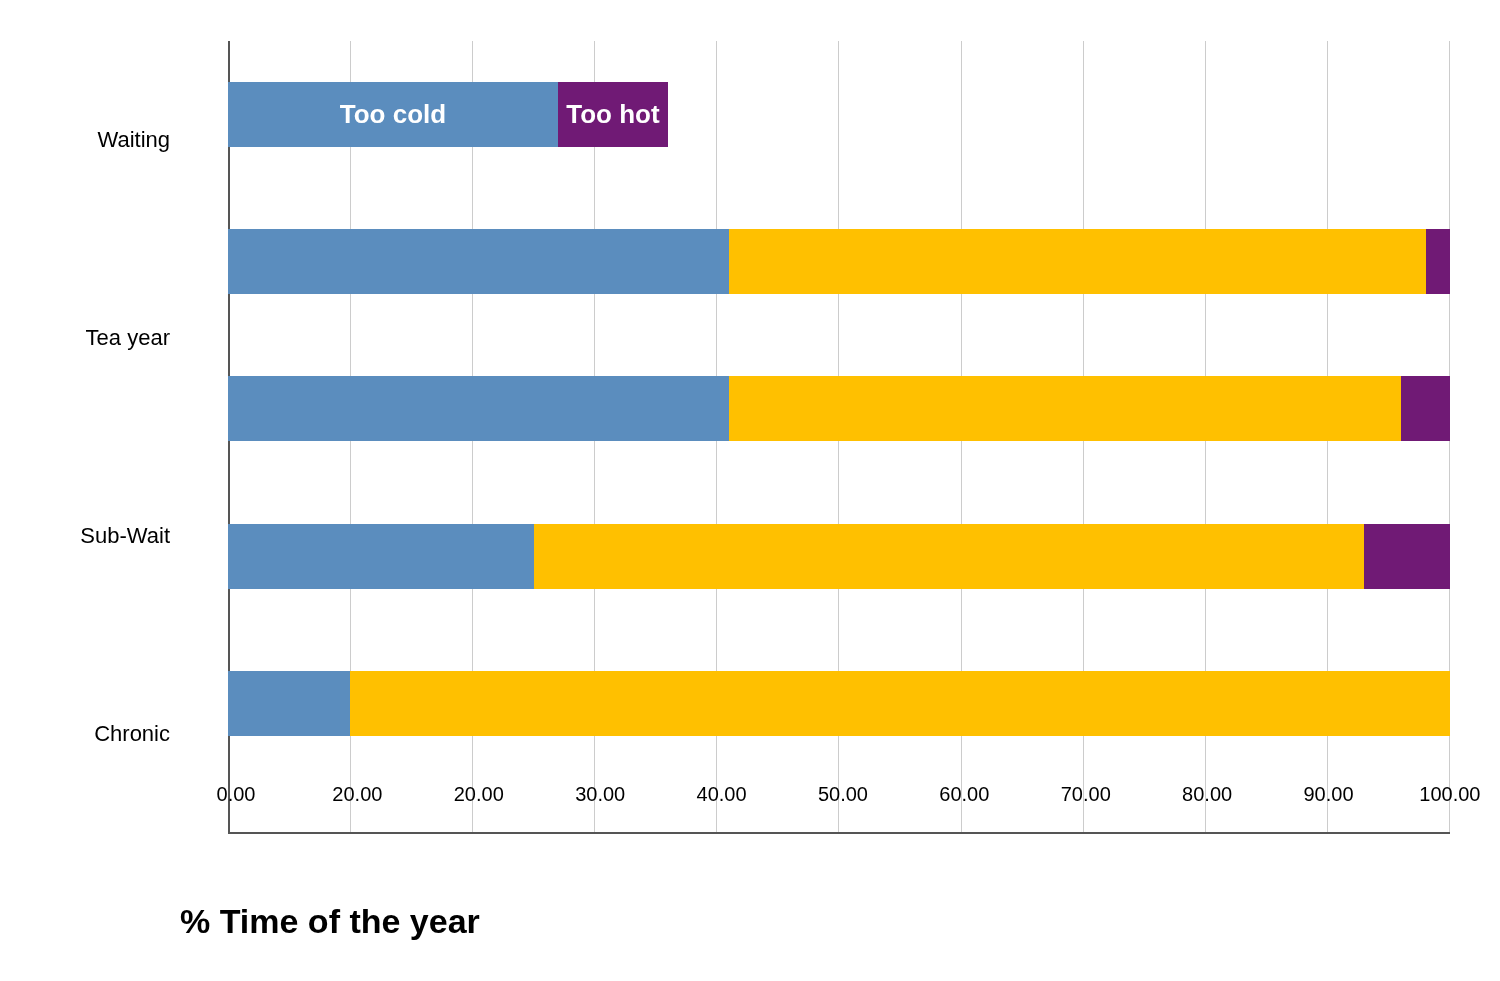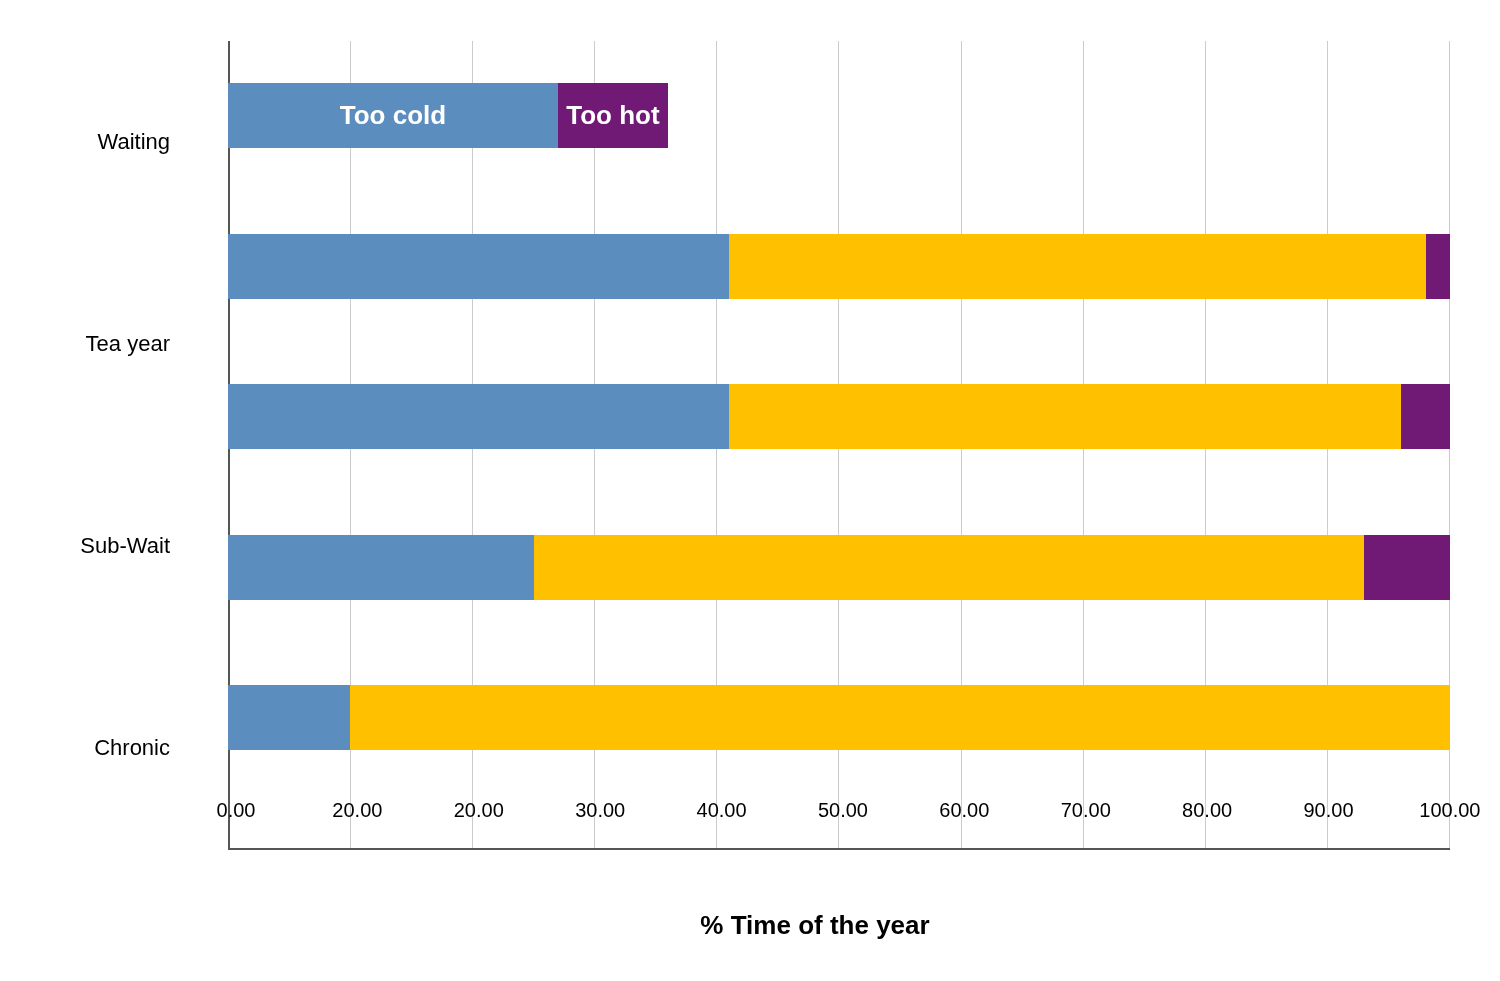--- a/index.html
+++ b/index.html
@@ -120,23 +120,23 @@
       text-align: center;
       width: 0;
       position: relative;
     }
     .x-tick span {
       position: absolute;
       transform: translateX(-50%);
       white-space: nowrap;
     }
     .x-axis-label {
-      text-align: center;
-      font-size: 26px;
+      font-size: 34px;
       font-weight: bold;
+      margin-top: 8px;
       padding-left: 130px;
     }
     .chart-border {
       position: absolute;
       top: 0;
       left: 0;
       right: 0;
       bottom: 60px;
       border-bottom: 2px solid #555;
       border-left: 2px solid #555;

